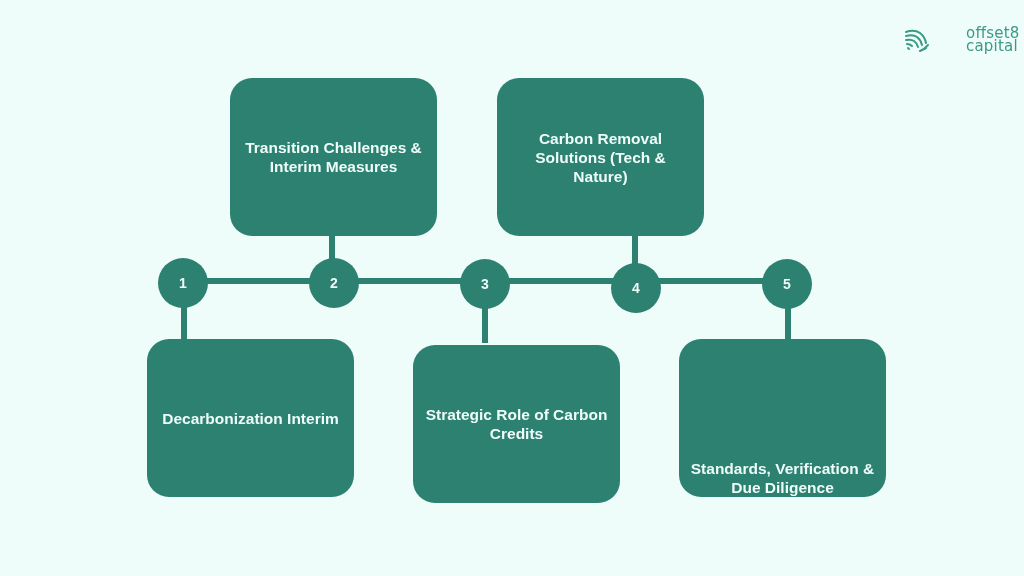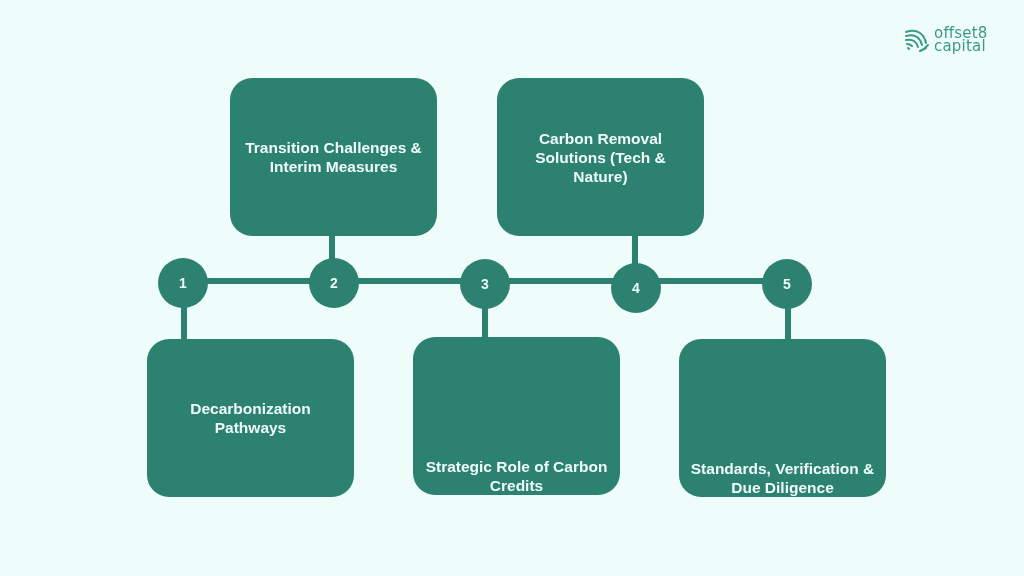--- a/index.html
+++ b/index.html
@@ -31,20 +31,21 @@
       background: #2c8170;
       color: #eefcfa;
       font-weight: bold;
       font-size: 14px;
       display: flex; align-items: center; justify-content: center;
     }
     .logo {
       position: absolute; left: 904px; top: 27px;
       display: flex; align-items: flex-start;
       color: #3b9a86;
+      gap: 32px;
     }
     .logo-text {
       font-family: "DejaVu Sans", sans-serif;
       font-size: 15px; line-height: 13px;
       margin-left: 4px;
       letter-spacing: 0.2px;
     }
   </style>
 </head>
 <body>
@@ -69,26 +70,26 @@
 
 <div class="line" style="left:183px; top:278px; width:605px; height:6px;"></div>
 
 <div class="line" style="left:181px; top:283px; width:6px; height:60px;"></div>
 <div class="line" style="left:329px; top:232px; width:6px; height:50px;"></div>
 <div class="line" style="left:482px; top:283px; width:6px; height:60px;"></div>
 <div class="line" style="left:632px; top:232px; width:6px; height:52px;"></div>
 <div class="line" style="left:785px; top:283px; width:6px; height:60px;"></div>
 
 <div class="box" style="left:147px; top:339px;">
-  <span>Decarbonization Pathways</span>
+  <span>Decarbonization Interim</span>
 </div>
 <div class="box" style="left:230px; top:78px;">
   <span style="padding:0 6px;">Transition Challenges &amp; Interim Measures</span>
 </div>
-<div class="box" style="left:413px; top:337px;align-items:flex-end;">
+<div class="box" style="left:413px; top:345px;">
   <span>Strategic Role of Carbon Credits</span>
 </div>
 <div class="box" style="left:497px; top:78px; padding:0 38px;">
   <span>Carbon Removal Solutions (Tech &amp; Nature)</span>
 </div>
 <div class="box" style="left:679px; top:339px;align-items:flex-end;">
   <span>Standards, Verification &amp; Due Diligence</span>
 </div>
 
 <div class="circle" style="left:158px; top:258px;">

